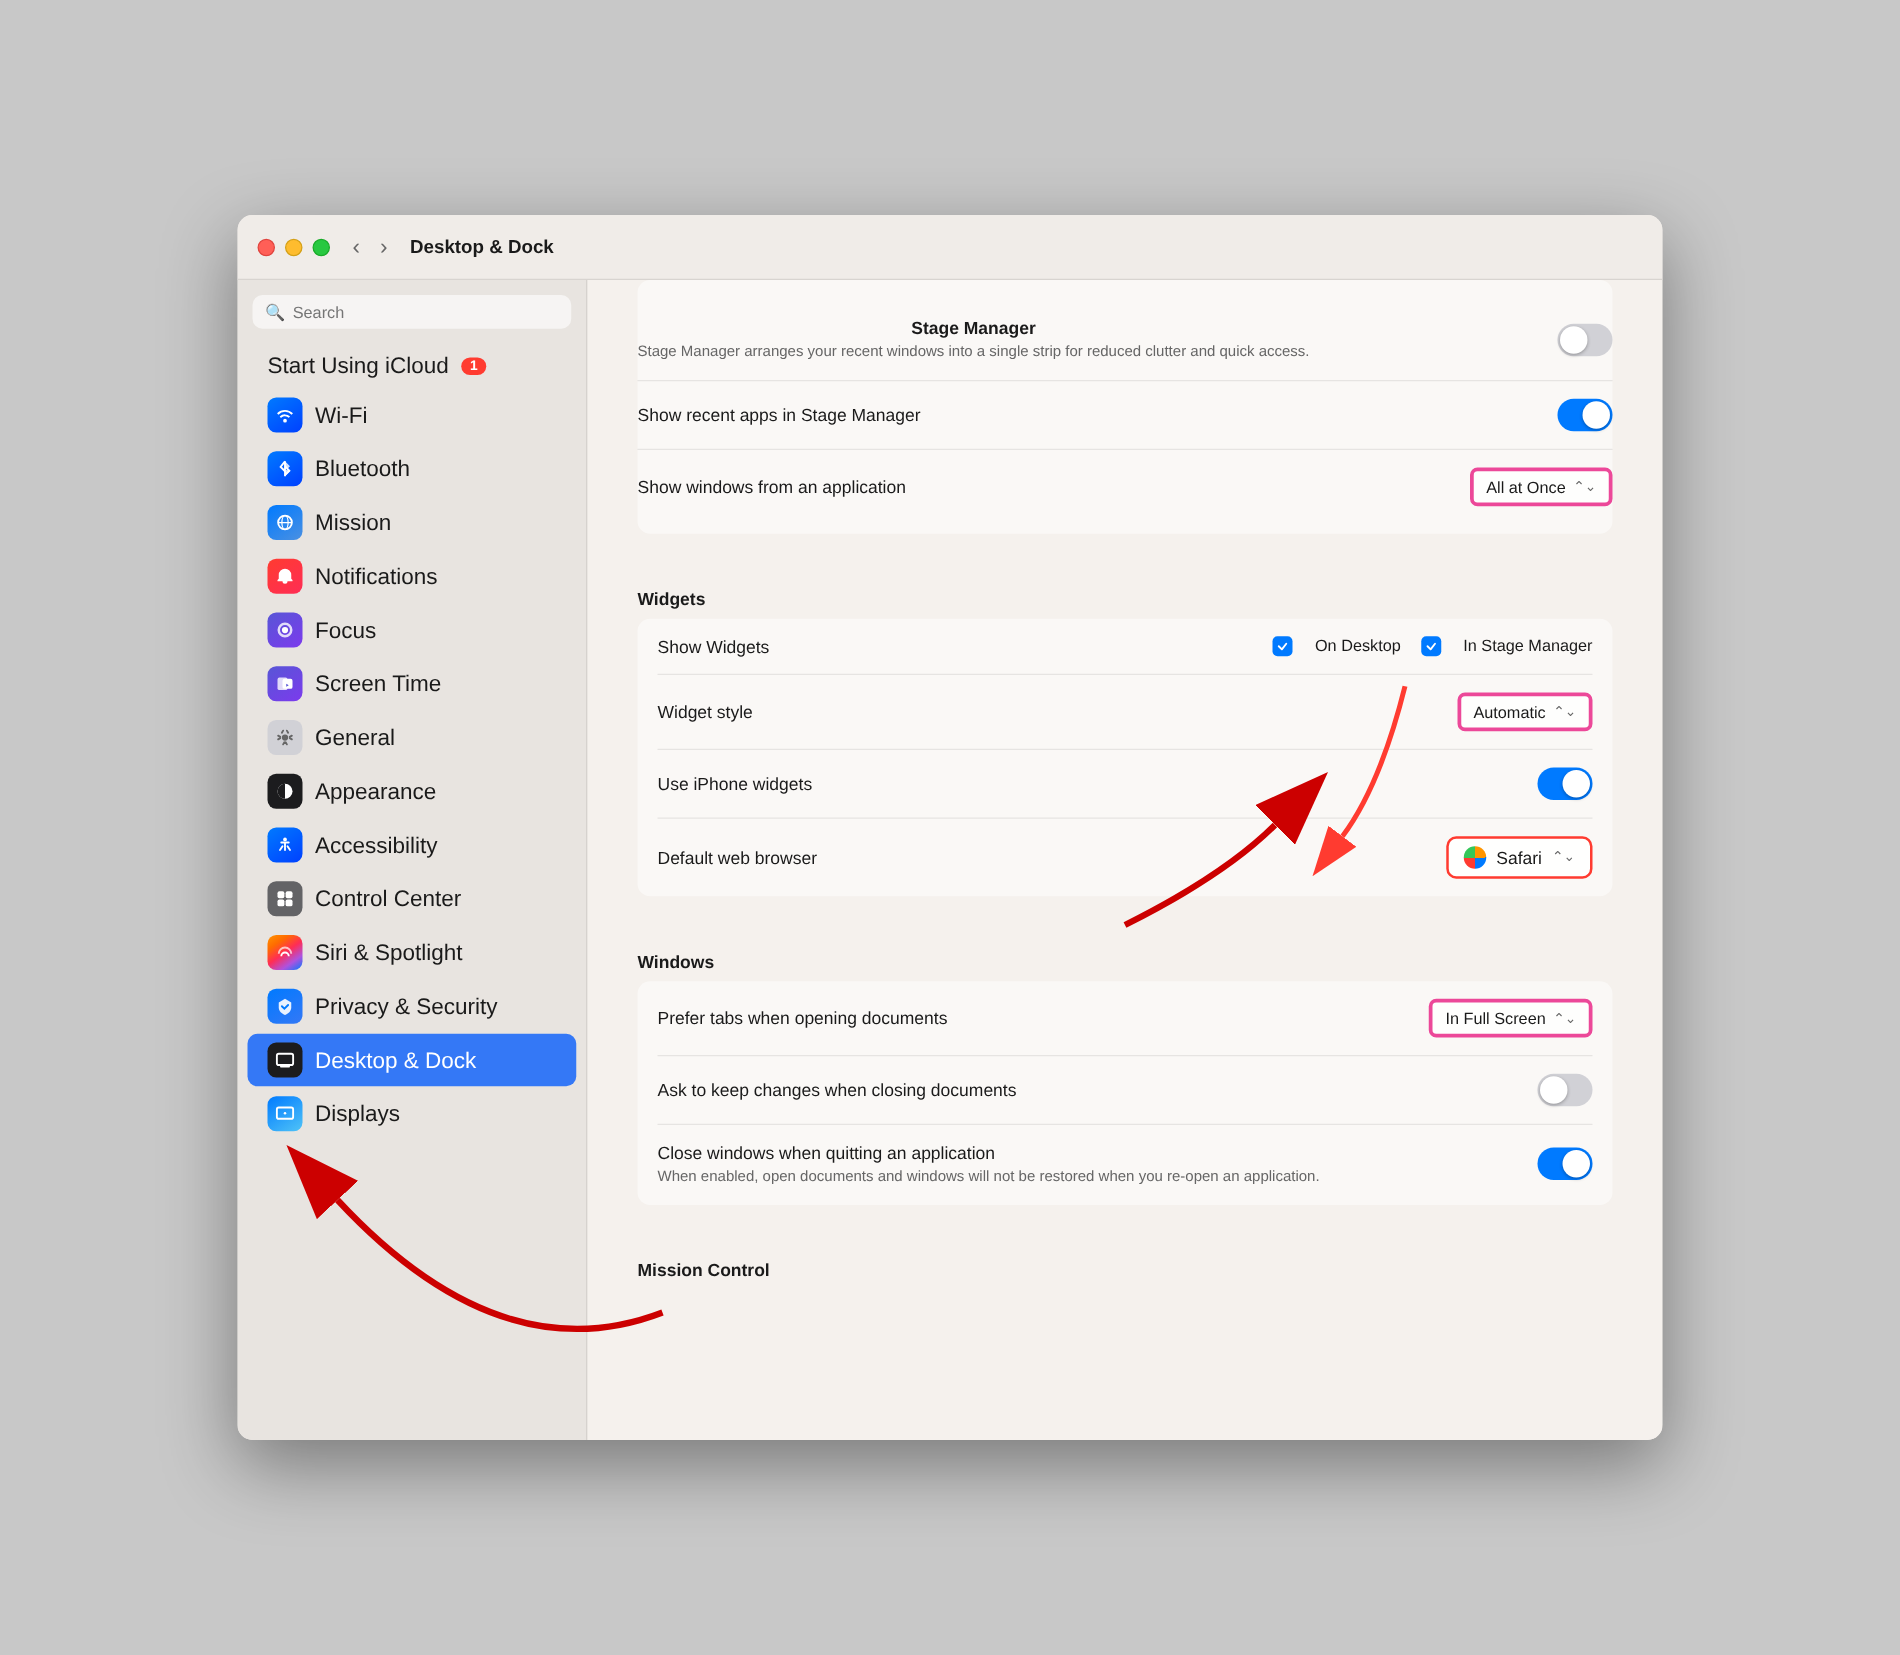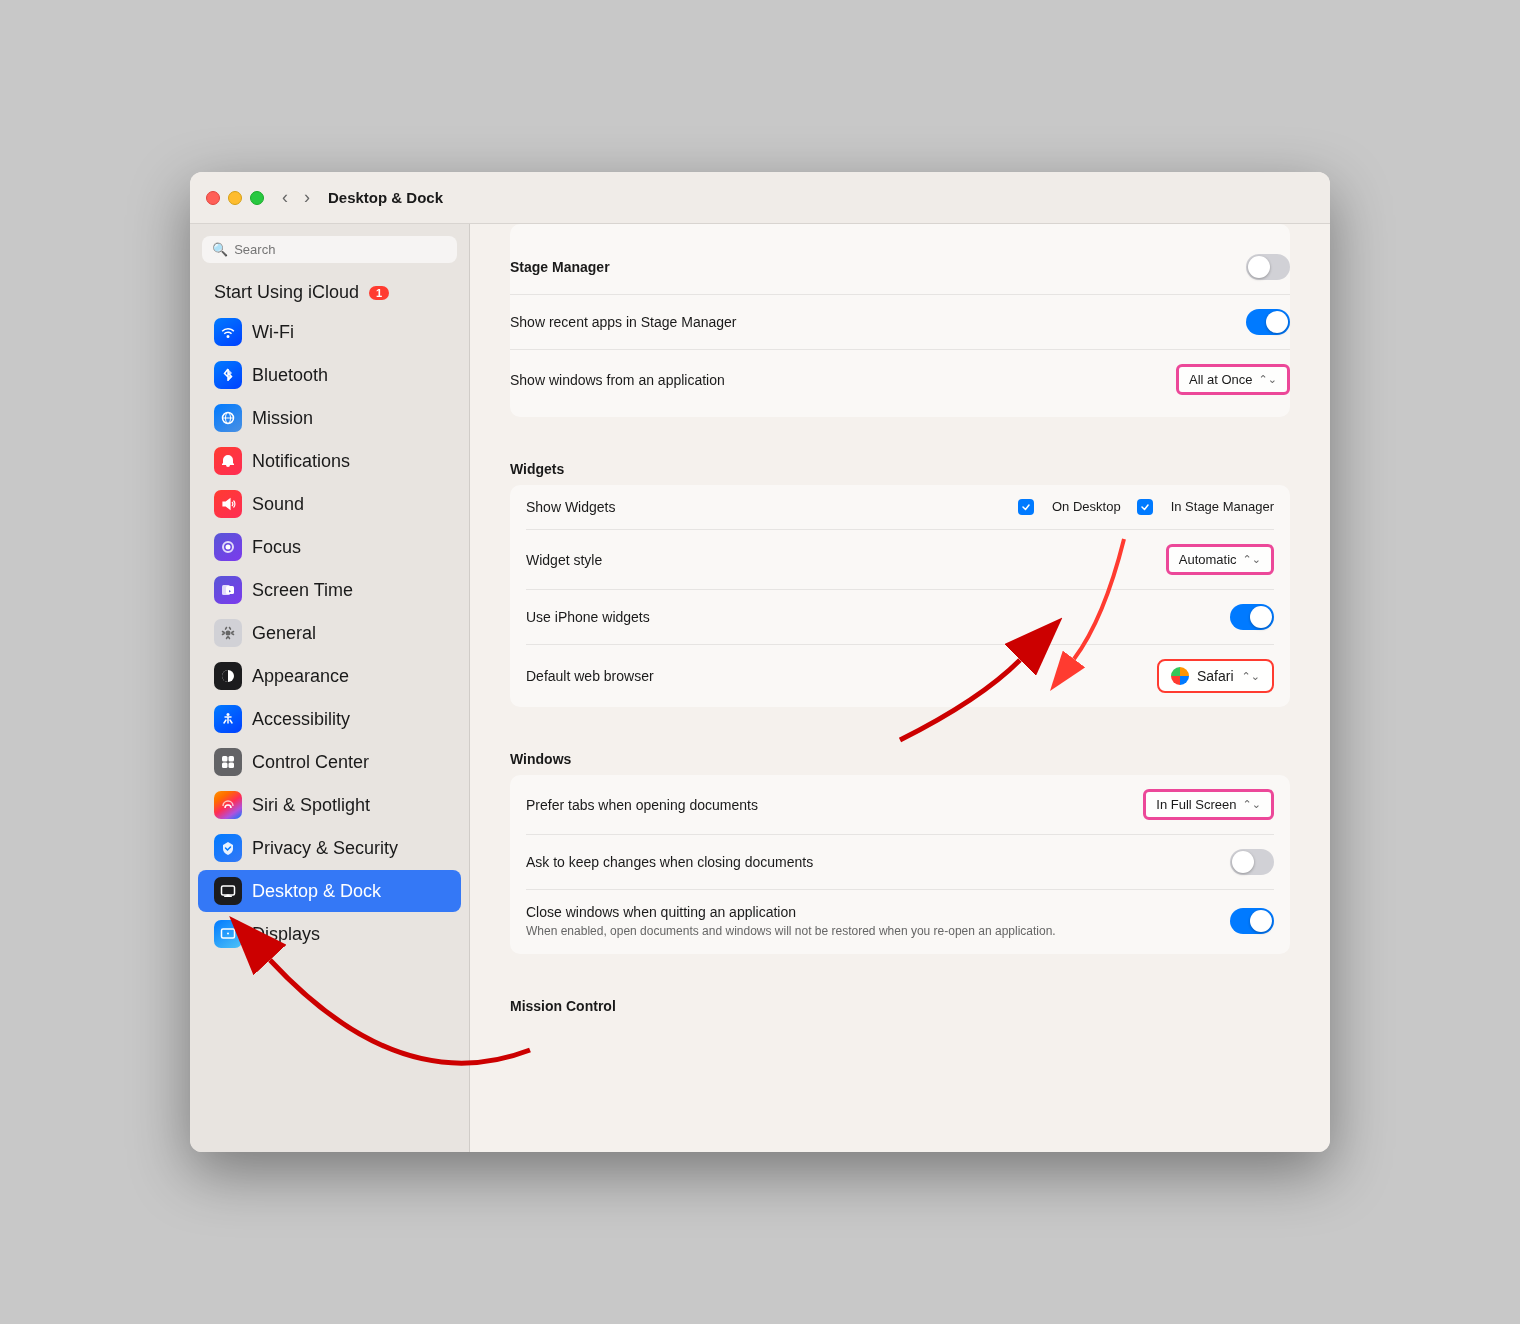--- a/index.html
+++ b/index.html
@@ -367,29 +367,20 @@
 
       <div class="sidebar-item">
         <div class="sidebar-item-icon ic-notifications">
           <svg width="16" height="16" viewBox="0 0 16 16" fill="white">
             <path d="M8 2a5 5 0 00-5 5v3l-1 1v1h12v-1l-1-1V7a5 5 0 00-5-5zm0 12a2 2 0 002-2H6a2 2 0 002 2z"></path>
           </svg>
         </div>
         <span class="sidebar-item-label">Notifications</span>
       </div>
 
-      <div class="sidebar-item">
-        <div class="sidebar-item-icon ic-sound">
-          <svg width="16" height="16" viewBox="0 0 16 16" fill="white">
-            <path d="M3 6v4h3l4 3V3L6 6H3zm10.5-1.5a5 5 0 010 7M12 6a3 3 0 010 4" stroke="white" stroke-width="1.2" fill="none"></path>
-            <path d="M6 6H3v4h3l4 3V3L6 6z" fill="white"></path>
-          </svg>
-        </div>
-        <span class="sidebar-item-label">Sound</span>
-      </div>
 
       <div class="sidebar-item">
         <div class="sidebar-item-icon ic-focus">
           <svg width="16" height="16" viewBox="0 0 16 16" fill="white">
             <path d="M8 2a6 6 0 100 12A6 6 0 008 2zm0 2a4 4 0 110 8A4 4 0 018 4z" opacity="0.8"></path>
             <path d="M8 5.5a2.5 2.5 0 100 5 2.5 2.5 0 000-5z" fill="white"></path>
           </svg>
         </div>
         <span class="sidebar-item-label">Focus</span>
       </div>
@@ -490,20 +481,21 @@
         <span class="sidebar-item-label">Displays</span>
       </div>
     </div>
 
     <div class="main-content">
 
       <div class="settings-card top-note">
         <div class="settings-row">
           <div>
             <div class="top-note-title">Stage Manager</div>
+            <div class="top-note-sub">Stage Manager arranges your recent windows into a single strip for reduced clutter and quick access.</div>
           </div>
           <div class="toggle off"></div>
         </div>
         <div class="settings-row">
           <span class="settings-row-label">Show recent apps in Stage Manager</span>
           <div class="toggle on"></div>
         </div>
         <div class="settings-row">
           <span class="settings-row-label">Show windows from an application</span>
           <div class="dropdown-select">

